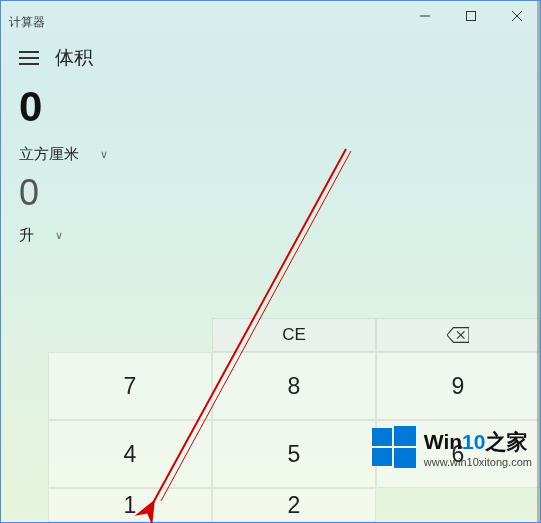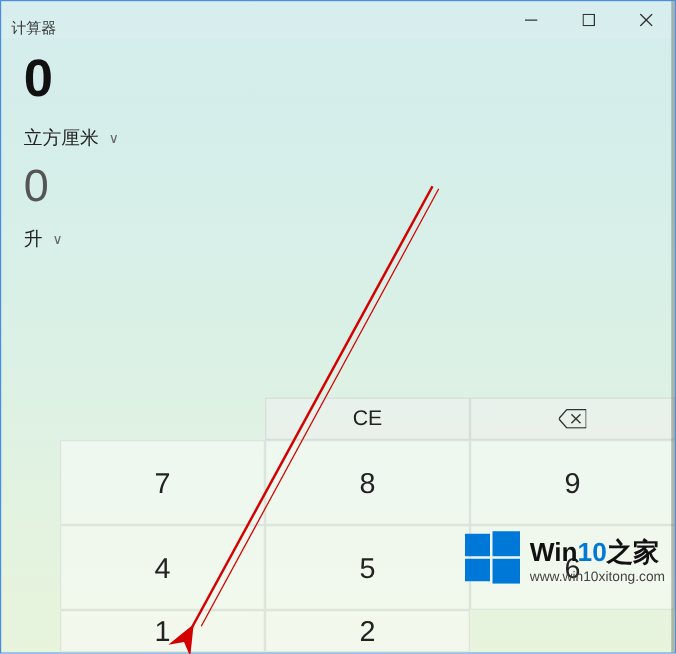--- a/index.html
+++ b/index.html
@@ -9,21 +9,21 @@
     .title { font-size: 12px; color: #333; flex: 1; }
     .win-controls { display: flex; height: 30px; }
     .win-btn { width: 46px; height: 30px; display: flex; align-items: center; justify-content: center; font-size: 12px; color: #333; cursor: pointer; }
     .win-btn svg { width: 10px; height: 10px; }
     .header { display: flex; align-items: center; padding: 14px 18px 4px 18px; gap: 16px; }
     .hamburger { width: 20px; height: 14px; display: flex; flex-direction: column; justify-content: space-between; cursor: pointer; }
     .hamburger span { height: 2px; background: #333; width: 100%; }
     .mode-title { font-size: 19px; color: #222; }
     .display { padding: 8px 18px 4px 18px; }
     .value-top { font-size: 42px; font-weight: 600; color: #111; }
-    .unit-row { display: flex; align-items: center; gap: 8px; padding: 10px 18px 2px 18px; cursor: pointer; }
+    .unit-row { display: flex; align-items: center; gap: 21px; padding: 10px 18px 2px 18px; cursor: pointer; }
     .unit-label { font-size: 15px; color: #222; }
     .chevron { font-size: 11px; color: #666; }
     .value-bottom-wrap { padding: 6px 18px 2px 18px; }
     .value-bottom { font-size: 36px; font-weight: 300; color: #555; }
     .keypad { position: absolute; bottom: 0; left: 47px; right: 0; }
     .key-row { display: flex; height: 68px; }
     .key { flex: 1; border: 1px solid rgba(0,0,0,0.08); background: rgba(255,255,255,0.45); display: flex; align-items: center; justify-content: center; font-size: 23px; color: #222; cursor: pointer; }
     .key.fn { background: rgba(240,240,240,0.55); font-size: 17px; margin-top: 34px; }
     .key.fn.icon svg { width: 22px; height: 16px; }
     .arrow-overlay { position: absolute; pointer-events: none; top: 0; left: 0; }
@@ -55,20 +55,28 @@
       </div>
       <div class="win-btn">
         <svg viewBox="0 0 10 10">
             <line x1="0" y1="0" x2="10" y2="10" stroke="#333" stroke-width="1"></line>
             <line x1="10" y1="0" x2="0" y2="10" stroke="#333" stroke-width="1"></line>
           </svg>
       </div>
     </div>
   </div>
 
+  <div class="header">
+    <div class="hamburger">
+      <span></span>
+        <span></span>
+        <span></span>
+    </div>
+    <div class="mode-title">体积</div>
+  </div>
 
   <div class="display">
     <div class="value-top">0</div>
   </div>
 
   <div class="unit-row">
     <span class="unit-label">立方厘米</span>
     <span class="chevron">∨</span>
   </div>
 

